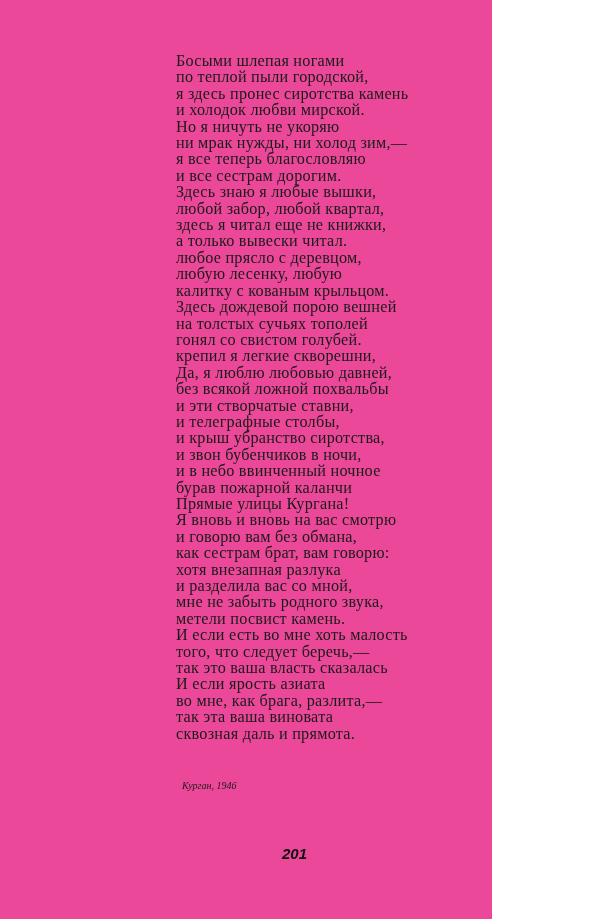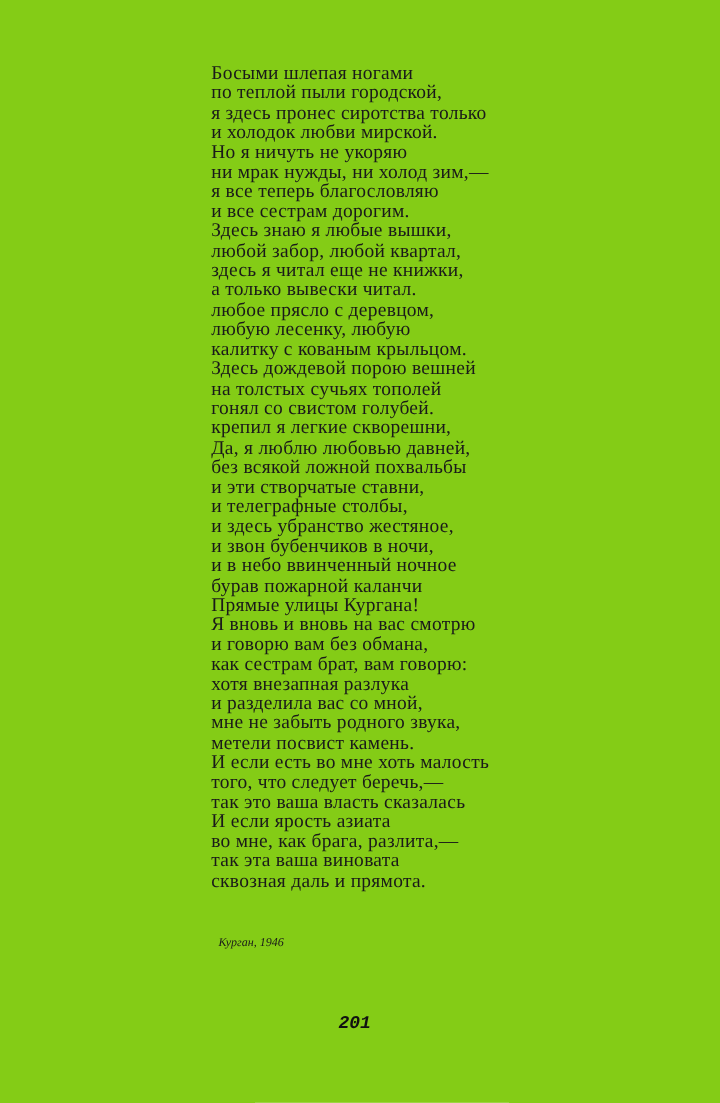--- a/index.html
+++ b/index.html
@@ -1,63 +1,63 @@
 <!DOCTYPE html>
 <html><head>
 <meta charset="utf-8">
 <style>
   html, body { margin: 0; padding: 0; background: #ffffff; }
   body { width: 600px; height: 919px; position: relative; overflow: hidden; }
-  .page { position: absolute; left: 0; top: 0; width: 600px; height: 919px; background: #84cc16; }
+  .page { position: absolute; left: 0; top: 0; width: 492px; height: 919px; background: #ec4899; }
   .poem {
     position: absolute; left: 176px; top: 53px; margin: 0; padding: 0; list-style: none;
     font-family: "Liberation Serif", "DejaVu Serif", serif;
     font-size: 16.2px; line-height: 18.9px; color: #1a1a1a; letter-spacing: 0.25px;
   }
   .poem li { white-space: nowrap; }
   .signature {
     position: absolute; left: 182px; top: 780px;
     font-family: "Liberation Serif", "DejaVu Serif", serif;
     font-style: italic; font-size: 10px; color: #1a1a1a;
   }
   .page-number {
     position: absolute; left: 282px; top: 845px;
-    font-family: Liberation Mono, monospace;
+    font-family: Liberation Sans, sans-serif;
     font-style: italic; font-weight: bold; font-size: 15px; color: #111;
   }
 </style>
 </head>
 <body>
 
 <div class="page">
   <ul class="poem" id="poem" style="line-height: 16.4091px;">
       <li>Босыми шлепая ногами</li>
       <li>по теплой пыли городской,</li>
-      <li>я здесь пронес сиротства только</li>
+      <li>я здесь пронес сиротства камень</li>
       <li>и холодок любви мирской.</li>
       <li>Но я ничуть не укоряю</li>
       <li>ни мрак нужды, ни холод зим,—</li>
       <li>я все теперь благословляю</li>
       <li>и все сестрам дорогим.</li>
       <li>Здесь знаю я любые вышки,</li>
       <li>любой забор, любой квартал,</li>
       <li>здесь я читал еще не книжки,</li>
       <li>а только вывески читал.</li>
       <li>любое прясло с деревцом,</li>
       <li>любую лесенку, любую</li>
       <li>калитку с кованым крыльцом.</li>
       <li>Здесь дождевой порою вешней</li>
       <li>на толстых сучьях тополей</li>
       <li>гонял со свистом голубей.</li>
       <li>крепил я легкие скворешни,</li>
       <li>Да, я люблю любовью давней,</li>
       <li>без всякой ложной похвальбы</li>
       <li>и эти створчатые ставни,</li>
       <li>и телеграфные столбы,</li>
-      <li>и здесь убранство жестяное,</li>
+      <li>и крыш убранство сиротства,</li>
       <li>и звон бубенчиков в ночи,</li>
       <li>и в небо ввинченный ночное</li>
       <li>бурав пожарной каланчи</li>
       <li>Прямые улицы Кургана!</li>
       <li>Я вновь и вновь на вас смотрю</li>
       <li>и говорю вам без обмана,</li>
       <li>как сестрам брат, вам говорю:</li>
       <li>хотя внезапная разлука</li>
       <li>и разделила вас со мной,</li>
       <li>мне не забыть родного звука,</li>

